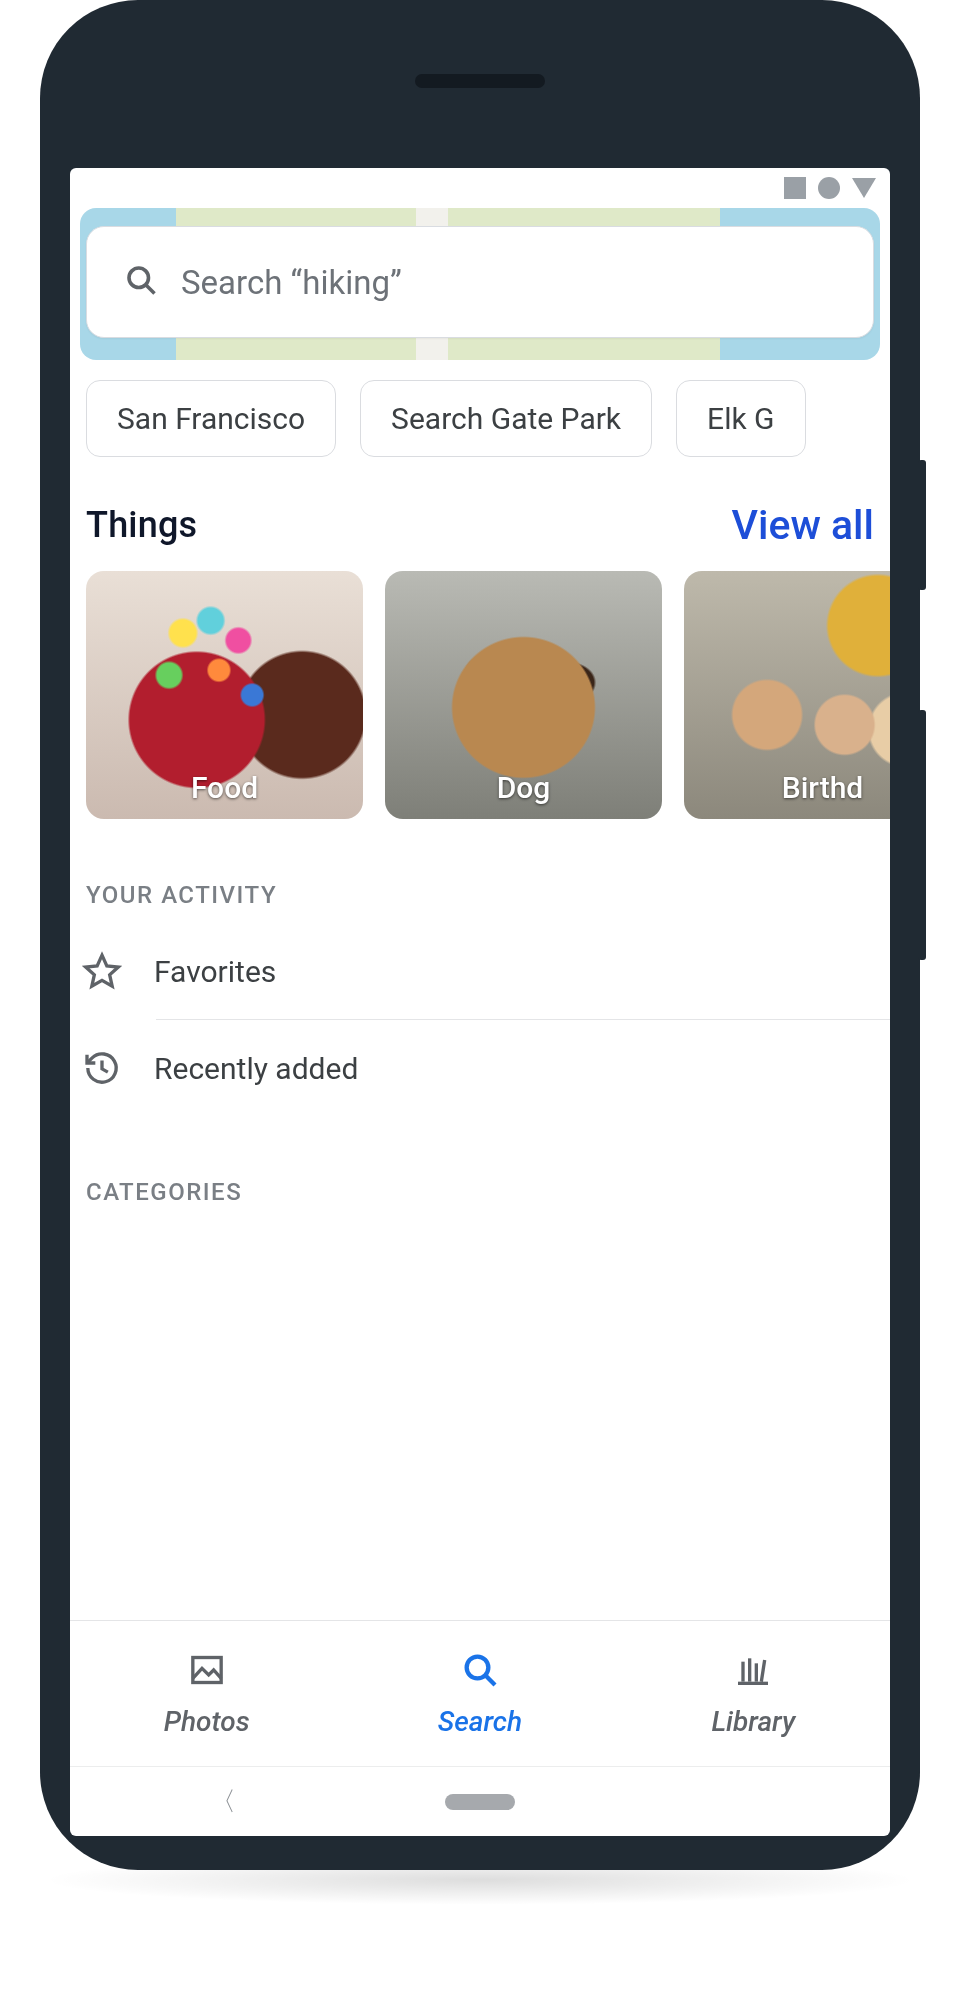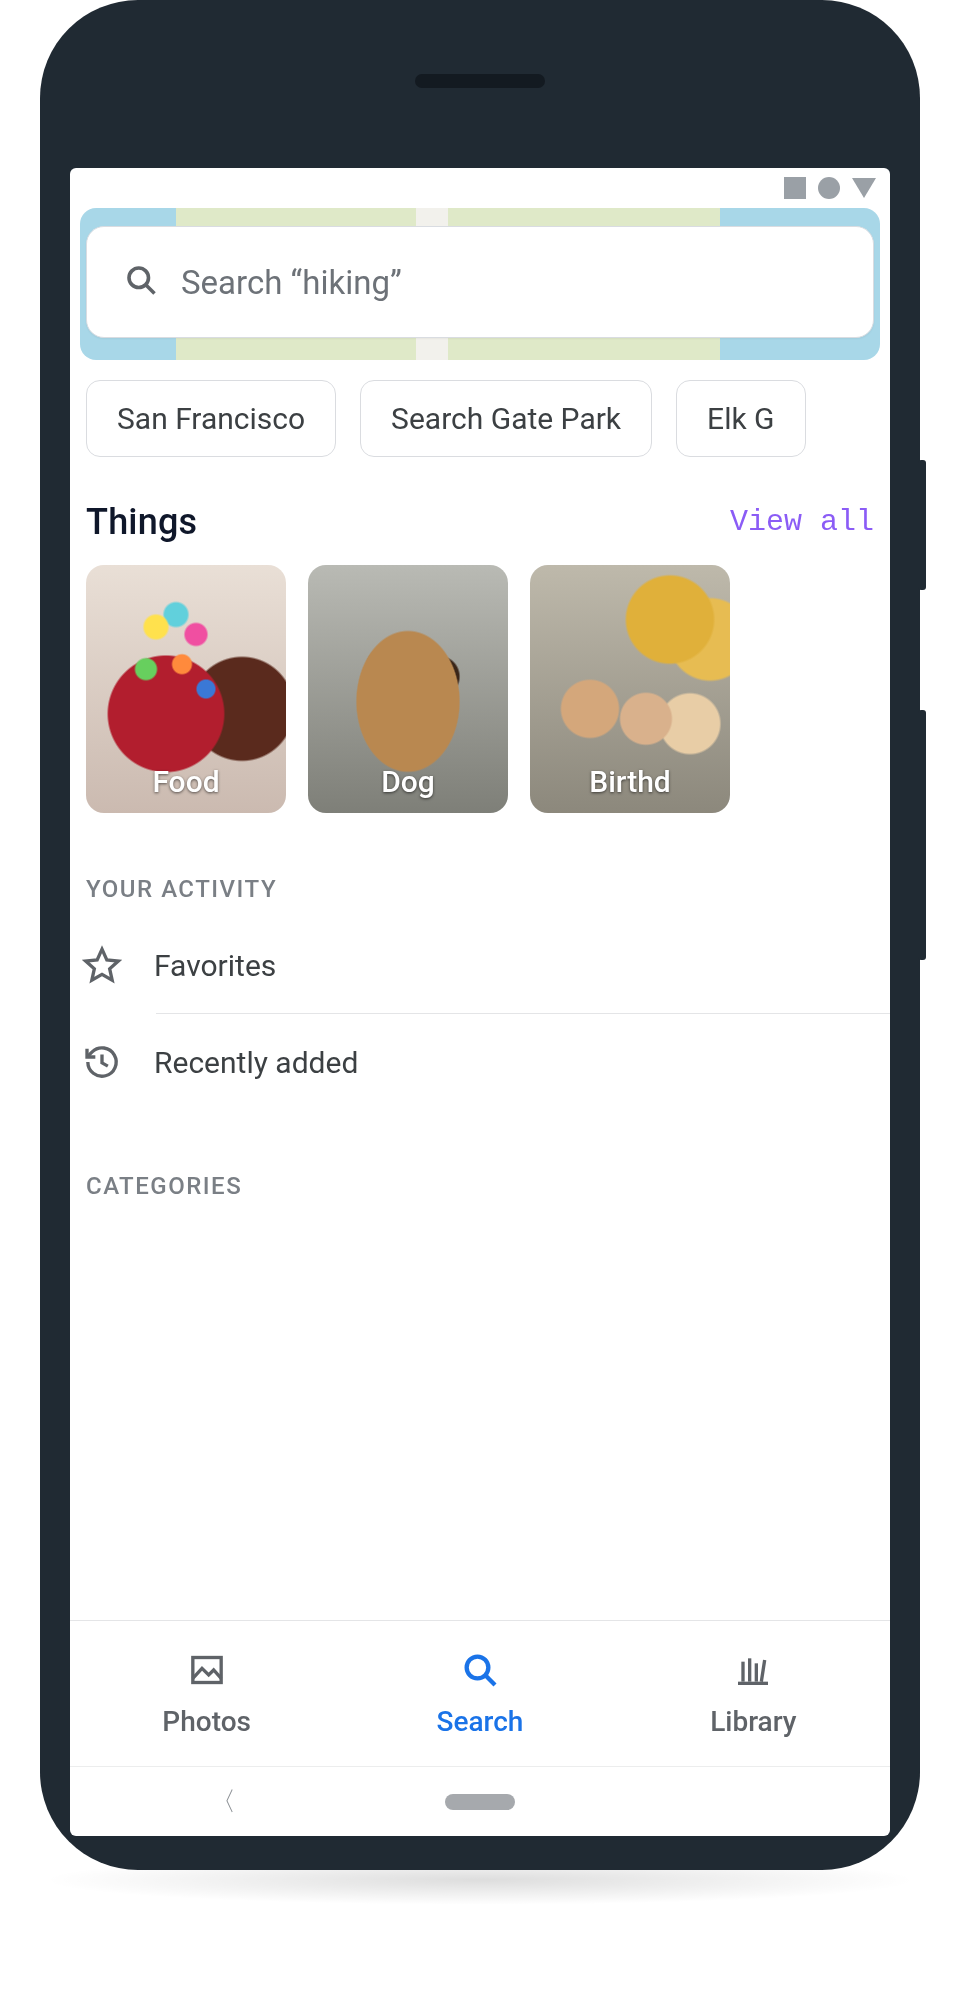--- a/index.html
+++ b/index.html
@@ -126,34 +126,33 @@
     align-items: center;
     padding: 44px 16px 22px 16px;
   }
   .section-hdr .title {
     font-size: 36px;
     font-weight: 500;
     color: #0f172a;
     letter-spacing: .2px;
   }
   .section-hdr .link {
-    font-size: 30px;
-    font-weight: 500;
-    color: #8b5cf6;
-    font-family: Liberation Mono, monospace;
+    font-size: 41px;
+    font-weight: 500;
+    color: #1d4ed8;
   }
 
   .thumbs {
     display: flex;
     gap: 22px;
     padding: 0 16px;
     overflow: hidden;
   }
   .thumb {
-    width: 200px;
+    width: 277px;
     height: 248px;
     border-radius: 18px;
     position: relative;
     flex: none;
     overflow: hidden;
     padding-left: 12px;
   }
   .thumb .label {
     position: absolute;
     bottom: 14px;
@@ -224,20 +223,21 @@
   .nav-item {
     flex: 1;
     display: flex;
     flex-direction: column;
     align-items: center;
     justify-content: center;
     gap: 8px;
     color: #5f6368;
     font-size: 28px;
     font-weight: 500;
+    font-style: italic;
   }
   .nav-item.active { color: #1a73e8; }
   .nav-item svg { width: 40px; height: 40px; }
 
   .sys-nav {
     height: 70px;
     border-top: 1px solid #eceded;
     display: flex;
     align-items: center;
     position: relative;

